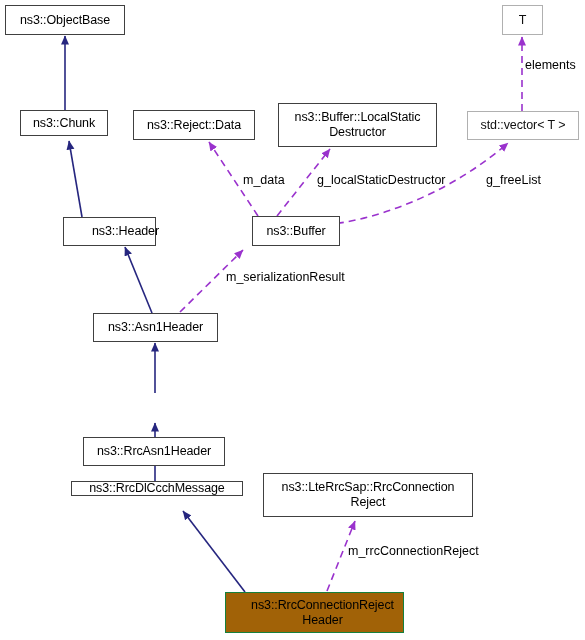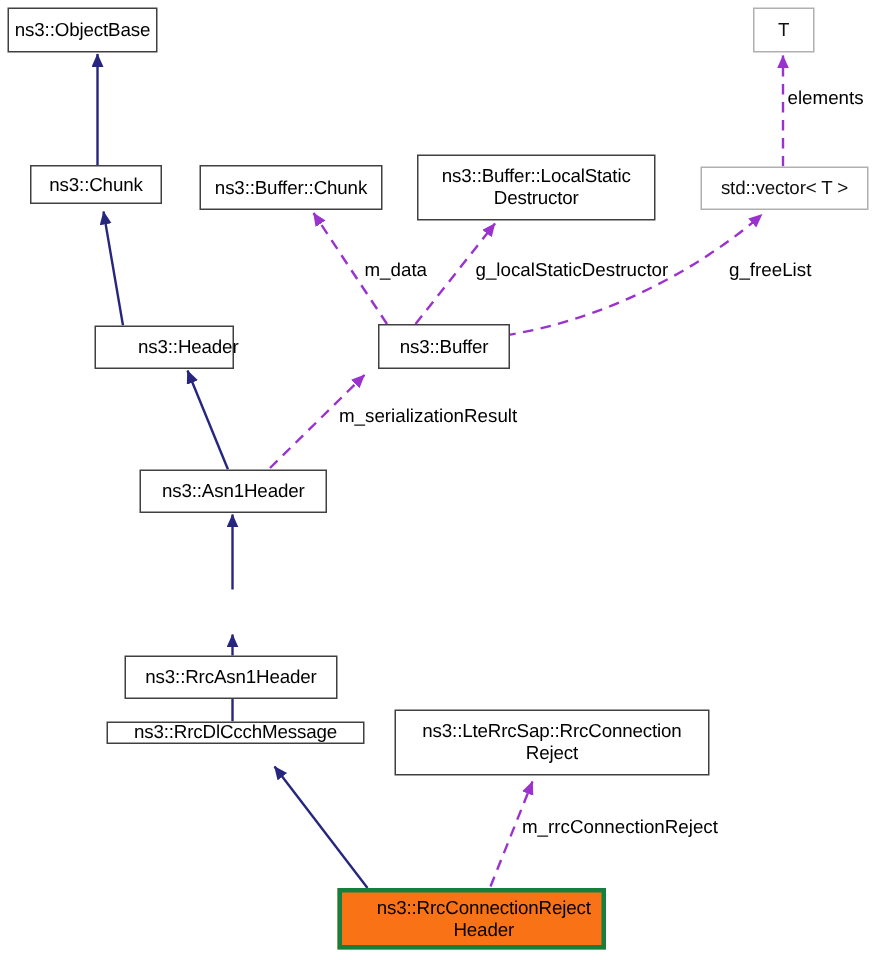--- a/index.html
+++ b/index.html
@@ -36,22 +36,22 @@
     background: #ffffff;
     border: 1px solid #404040;
     white-space: pre-line;
     letter-spacing: -0.1px;
   }
   .uml-node.template-node {
     border: 1px solid #b0b0b0;
     color: #101010;
   }
   .uml-node.highlight-node {
-    background: #f97316;
-    border: 3px solid #15803d;
+    background: #a16207;
+    border: 1px solid #15803d;
     padding-left: 16px;
   }
   .edge-label {
     position: absolute;
     font-size: 12.5px;
     line-height: 14px;
     color: #000000;
     white-space: nowrap;
     background: transparent;
   }
@@ -113,25 +113,25 @@
 
     <g>
       <line x1="180" y1="312" x2="243" y2="250" stroke="#9a32cd" stroke-width="1.6" stroke-dasharray="7,5" marker-end="url(#arrow-assoc)"></line>
     </g>
 
     <g>
       <line x1="327" y1="591" x2="355" y2="521" stroke="#9a32cd" stroke-width="1.6" stroke-dasharray="7,5" marker-end="url(#arrow-assoc)"></line>
     </g>
   </svg>
 
-  <div class="uml-node" style="left:5px; top:5px; width:100px; height:30px;">ns3::ObjectBase</div>
+  <div class="uml-node" style="left:5px; top:5px; width:120px; height:30px;">ns3::ObjectBase</div>
 
   <div class="uml-node" style="left:20px; top:110px; width:88px; height:26px;">ns3::Chunk</div>
 
-  <div class="uml-node" style="left:133px; top:110px; width:122px; height:30px;">ns3::Buffer::Chunk</div>
+  <div class="uml-node" style="left:133px; top:110px; width:122px; height:30px;">ns3::Reject::Data</div>
 
   <div class="uml-node" style="left:278px; top:103px; width:159px; height:44px;">ns3::Buffer::LocalStatic
 Destructor</div>
 
   <div class="uml-node template-node" style="left:502px; top:5px; width:41px; height:30px;">T</div>
 
   <div class="uml-node template-node" style="left:467px; top:111px; width:112px; height:29px;">std::vector&lt; T &gt;</div>
 
   <div class="uml-node" style="left:63px; top:217px; width:93px; height:29px;padding-left:32px;">ns3::Header</div>
 

